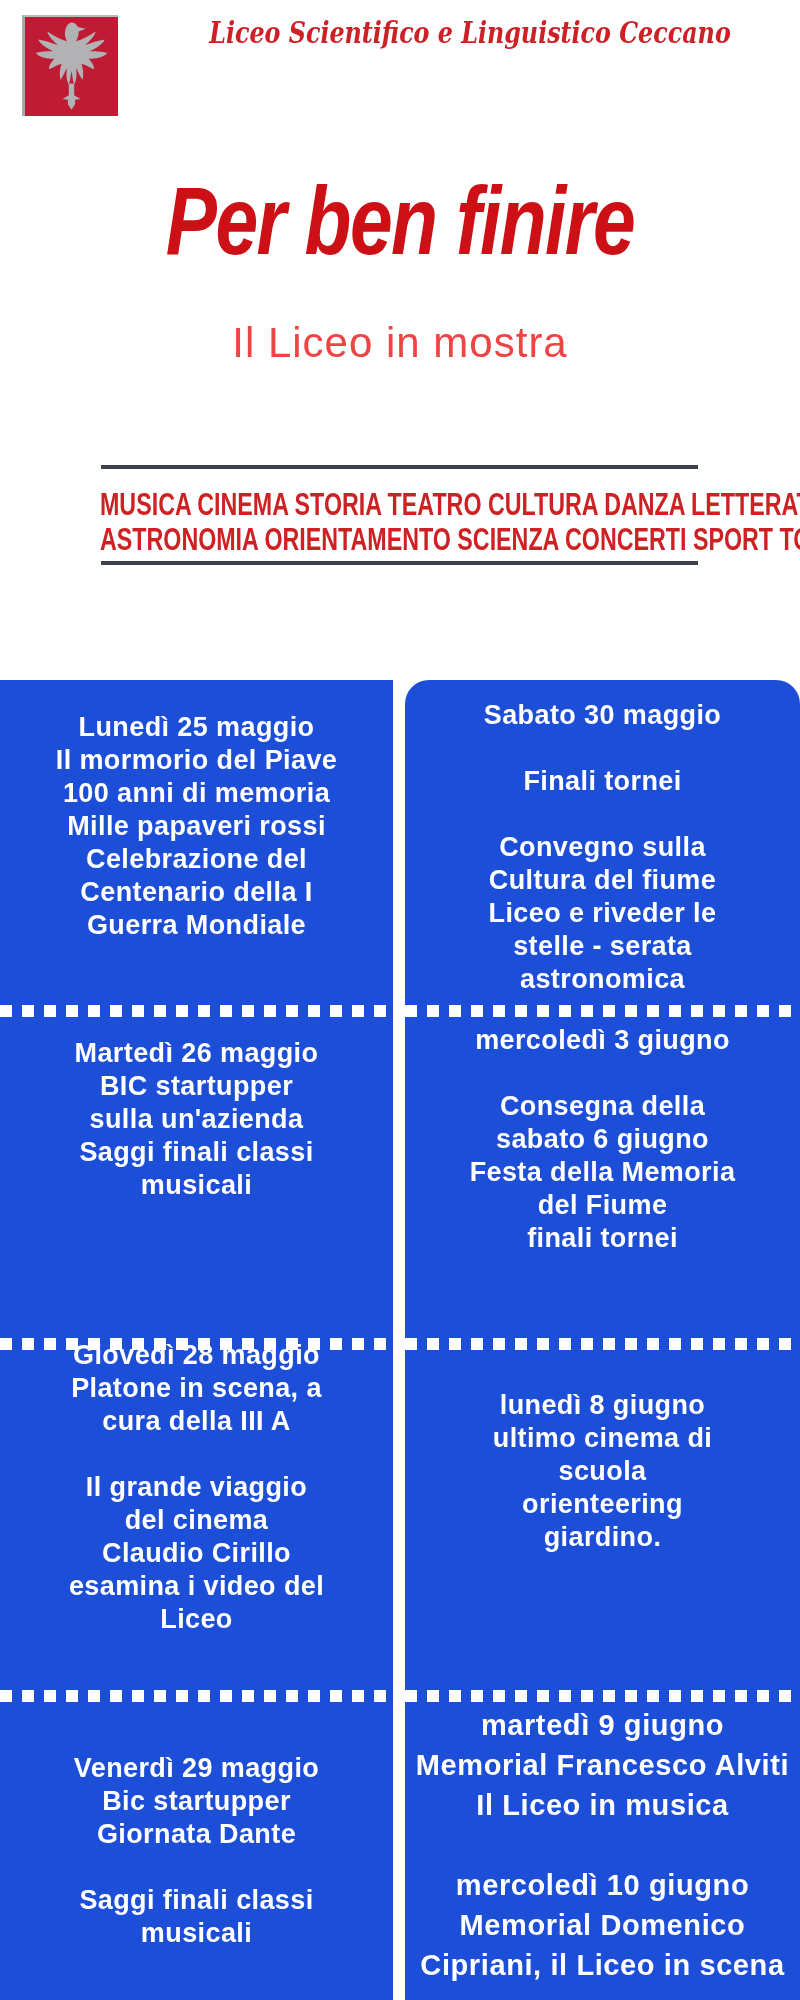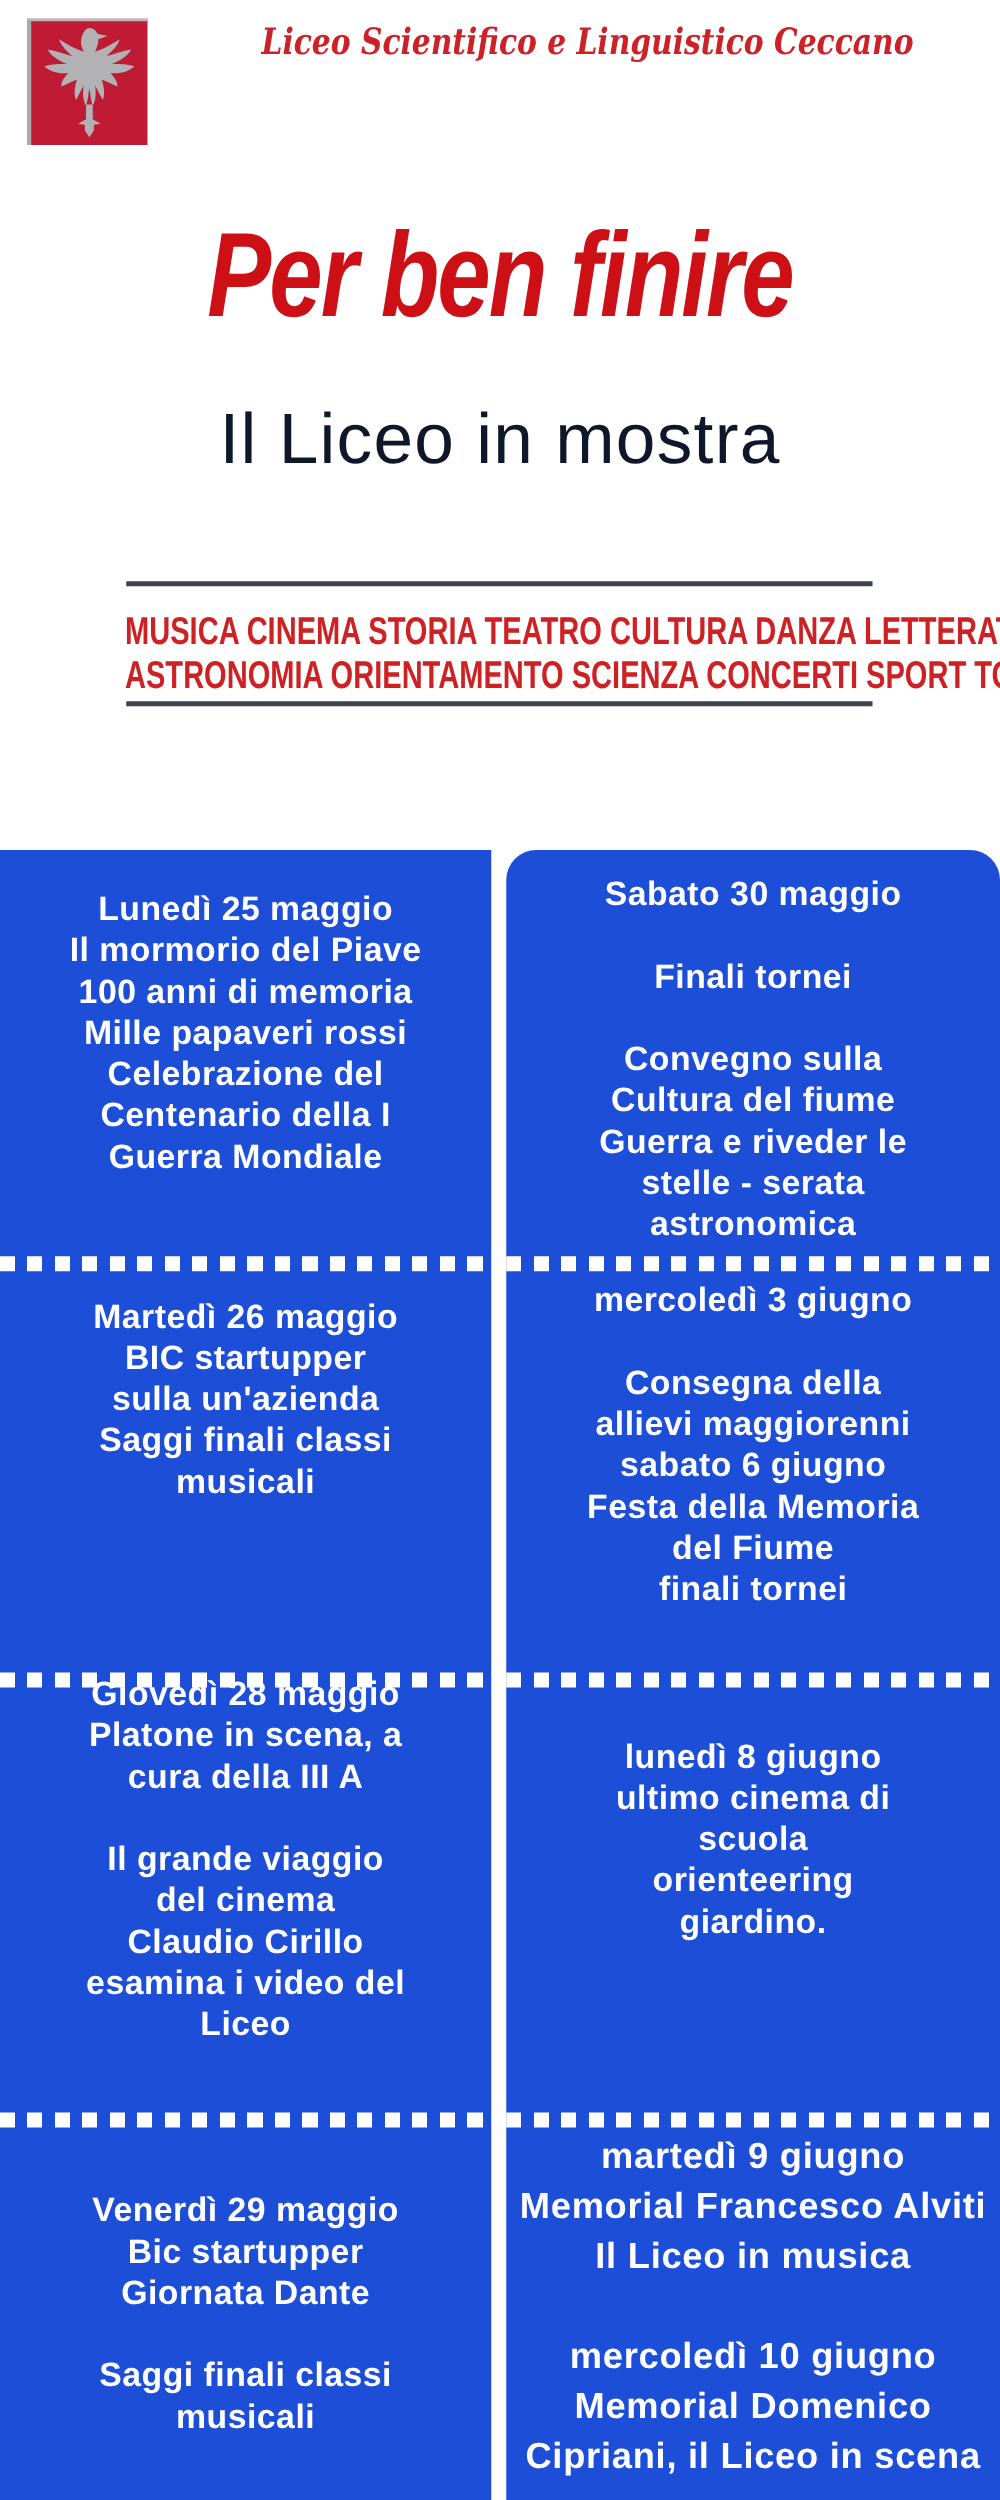--- a/index.html
+++ b/index.html
@@ -20,21 +20,21 @@
     font-size:29px;white-space:nowrap;transform:scaleX(0.82);transform-origin:50% 0;
   }
   .poster-title{
     position:absolute;left:0;right:0;top:168px;text-align:center;
     color:#cc1016;font-weight:bold;font-style:italic;font-size:96px;line-height:1.1;
     white-space:nowrap;transform:scaleX(0.80);transform-origin:50% 50%;
     letter-spacing:-2px;
   }
   .poster-subtitle{
     position:absolute;left:0;right:0;top:320px;text-align:center;
-    color:#0f172a;font-size:57px;letter-spacing:1px;line-height:1.1;
+    color:#ef4444;font-size:42px;letter-spacing:1px;line-height:1.1;
   }
   .rule{position:absolute;left:101px;width:597px;height:4px;background:#3d434e;}
   .rule-top{top:465px;}
   .rule-bottom{top:561px;}
   .subjects{
     position:absolute;left:0;right:0;top:487px;text-align:center;
     color:#ce2124;font-weight:bold;font-size:31px;line-height:35px;
   }
   .subjects .subj-line{white-space:nowrap;transform:scaleX(0.75);transform-origin:50% 50%;}
   
@@ -150,30 +150,29 @@
   </div>
 
   <div class="col col-right">
     <div class="sec" style="top:19px">
         <div class="line">Sabato 30 maggio</div>
         <div class="line">&nbsp;</div>
         <div class="line">Finali tornei</div>
         <div class="line">&nbsp;</div>
         <div class="line">Convegno sulla</div>
         <div class="line">Cultura del fiume</div>
-        <div class="line">Guerra e riveder le</div>
+        <div class="line">Liceo e riveder le</div>
         <div class="line">stelle - serata</div>
         <div class="line">astronomica</div>
       </div>
     <div class="sep" style="top:325px"></div>
     <div class="sec" style="top:344px">
         <div class="line">mercoledì 3 giugno</div>
         <div class="line">&nbsp;</div>
         <div class="line">Consegna della</div>
-        <div class="line">allievi maggiorenni</div>
         <div class="line">sabato 6 giugno</div>
         <div class="line">Festa della Memoria</div>
         <div class="line">del Fiume</div>
         <div class="line">finali tornei</div>
       </div>
     <div class="sep" style="top:658px"></div>
     <div class="sec" style="top:709px">
         <div class="line">lunedì 8 giugno</div>
         <div class="line">ultimo cinema di</div>
         <div class="line">scuola</div>

